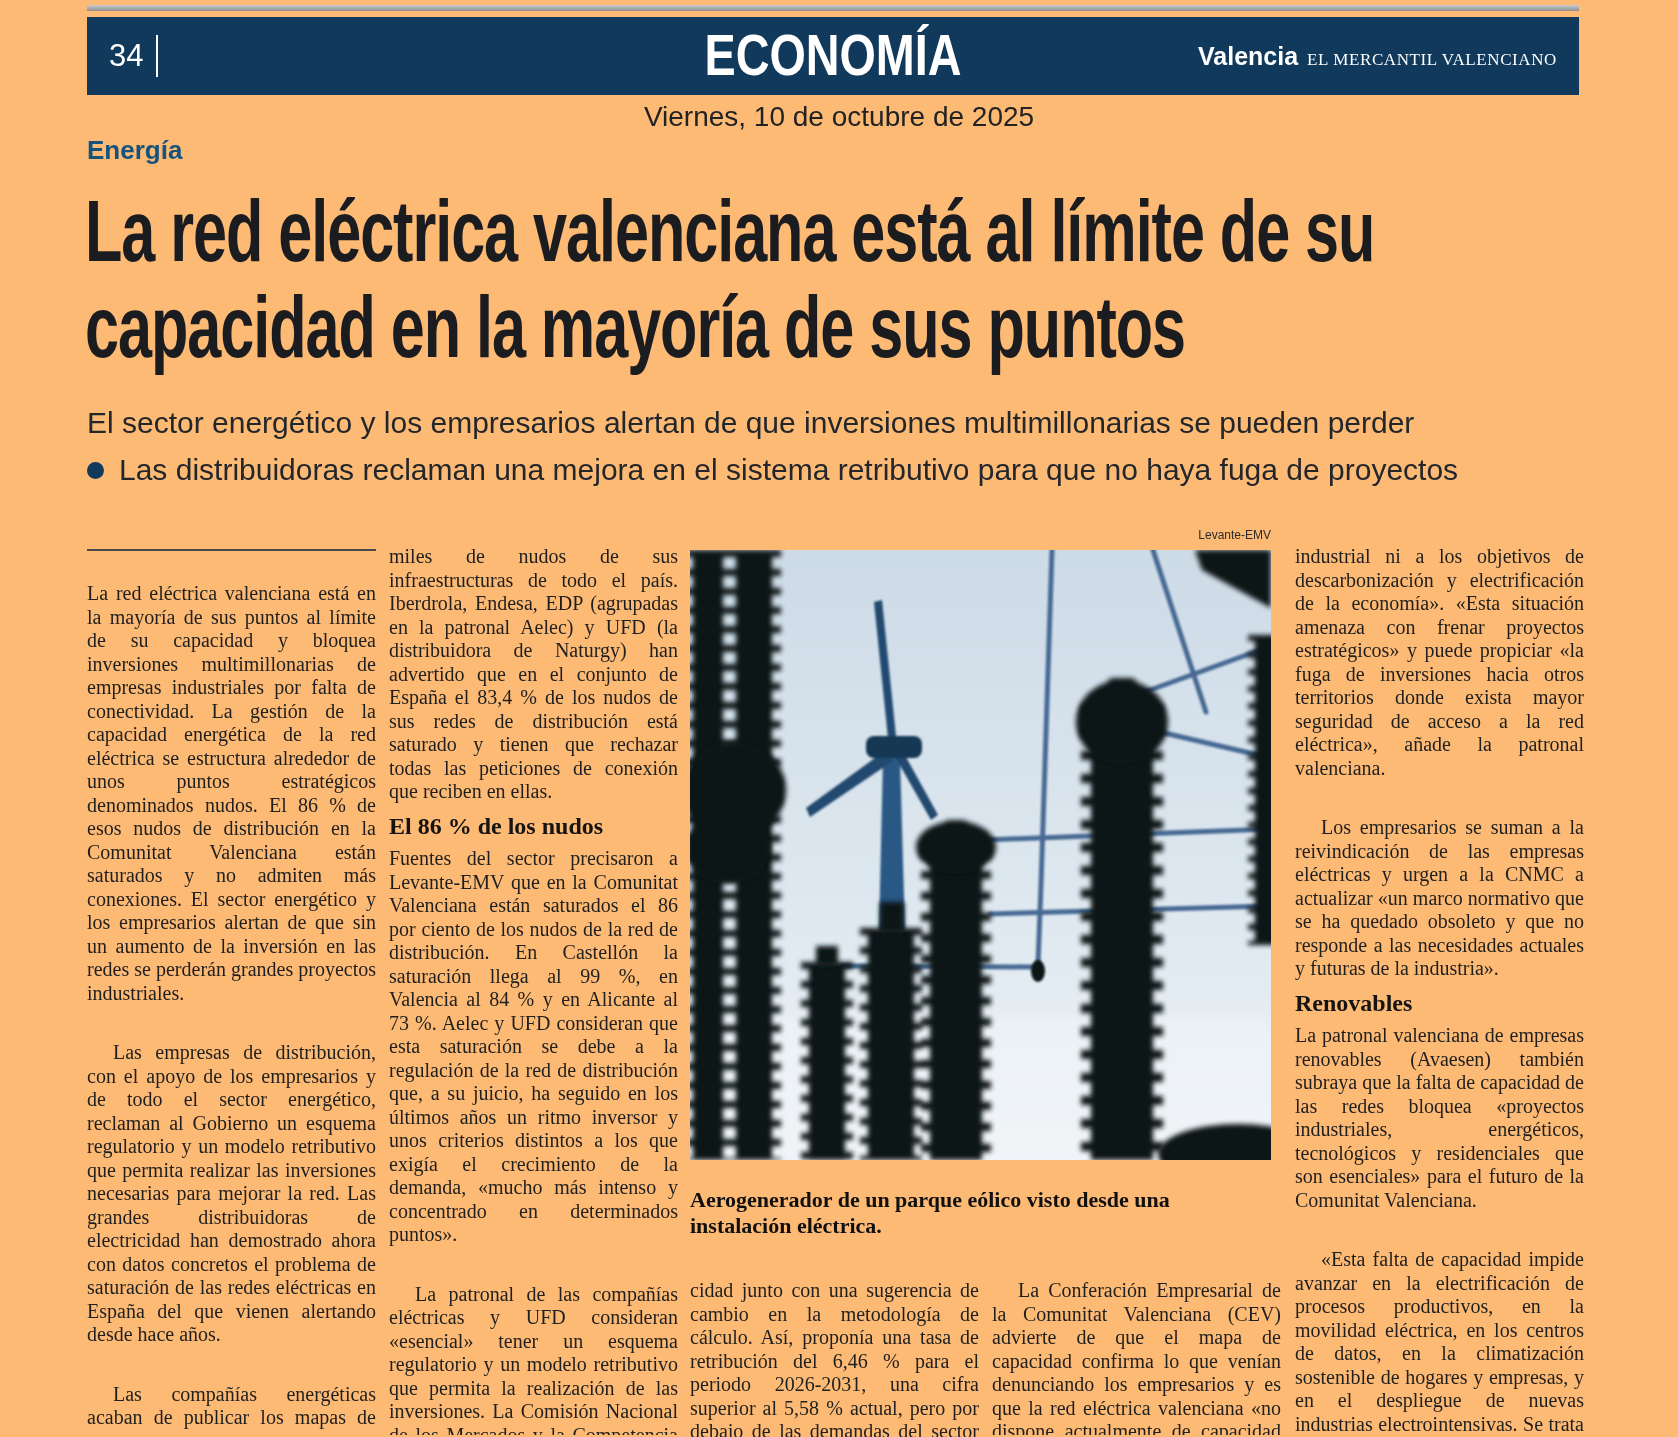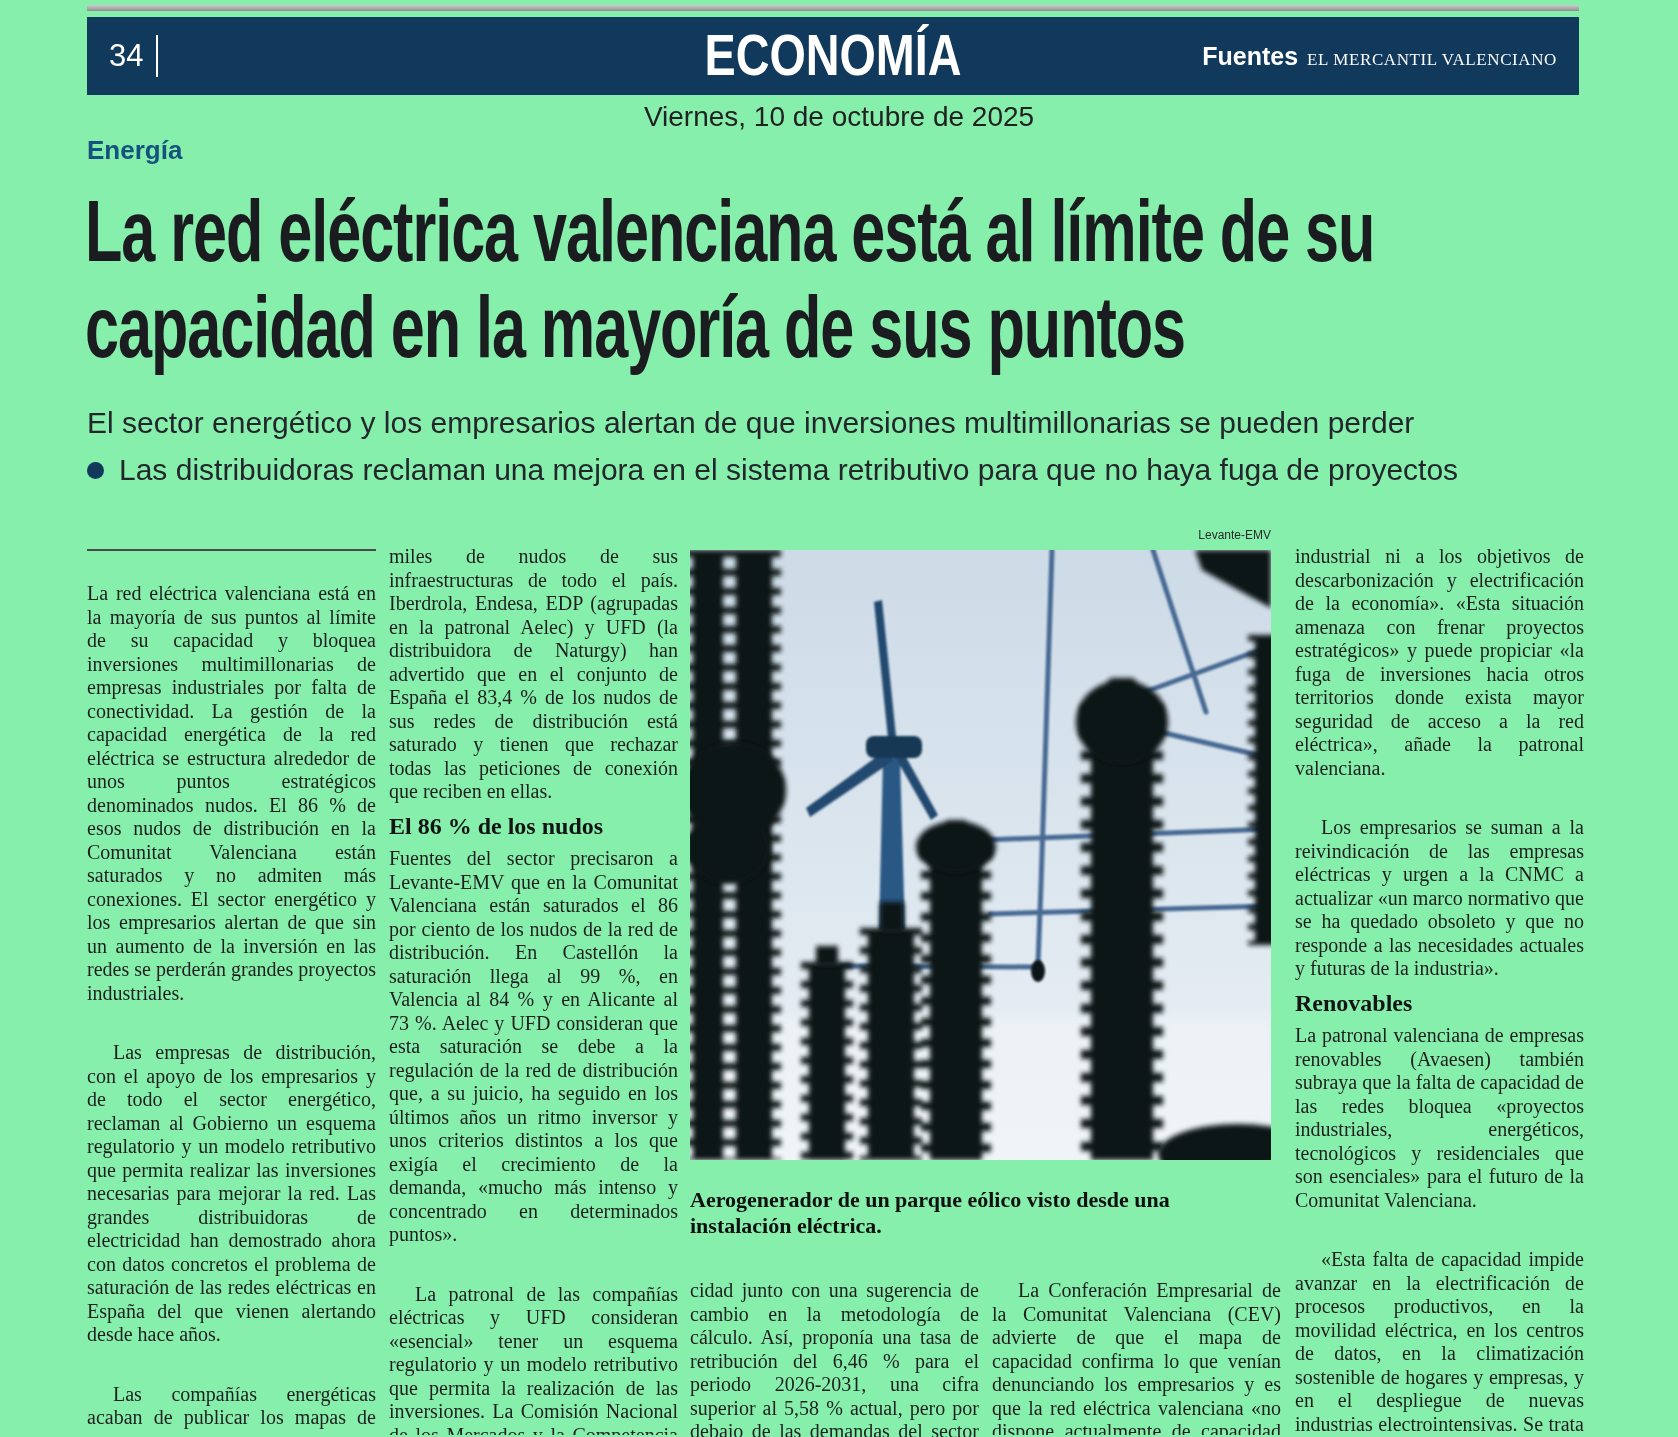--- a/index.html
+++ b/index.html
@@ -1,16 +1,16 @@
 <!DOCTYPE html>
 <html lang="es"><head>
 <meta charset="utf-8">
 <style>
   html,body{margin:0;padding:0;background:#fff;}
-  .page{position:relative;width:1678px;height:1437px;background:#86efac;overflow:hidden;
+  .page{position:relative;width:1678px;height:1437px;background:#fdba74;overflow:hidden;
         font-family:"Liberation Serif",serif;color:#1f1f1f;}
   .top-rule{position:absolute;left:87px;top:5px;width:1492px;height:6px;
         background:linear-gradient(#cccccc,#8d8d8d);}
   
   .masthead{position:absolute;left:87px;top:17px;width:1492px;height:78px;background:#11395b;color:#fff;}
   .page-num{position:absolute;left:22px;top:0;height:78px;display:flex;align-items:center;gap:13px;
         font-family:"Liberation Sans",sans-serif;font-size:31px;}
   .folio-bar{width:2px;height:42px;background:#fff;}
   .section{position:absolute;left:50%;top:50%;margin:0;white-space:nowrap;
         transform:translate(-50%,-52%) scaleX(.82);
@@ -66,21 +66,21 @@
 
   <div class="top-rule"></div>
 
   <header class="masthead">
     <div class="page-num">
       <span>34</span>
       <span class="folio-bar"></span>
     </div>
     <h2 class="section">ECONOMÍA</h2>
     <div class="brand">
-      <span class="brand-main">Fuentes</span>
+      <span class="brand-main">Valencia</span>
       <span class="brand-sub">EL MERCANTIL VALENCIANO</span>
     </div>
   </header>
 
   <div class="dateline">Viernes, 10 de octubre de 2025</div>
 
   <div class="kicker">Energía</div>
 
   <h1 class="headline">La red eléctrica valenciana está al límite de su capacidad en la mayoría de sus puntos</h1>
 

